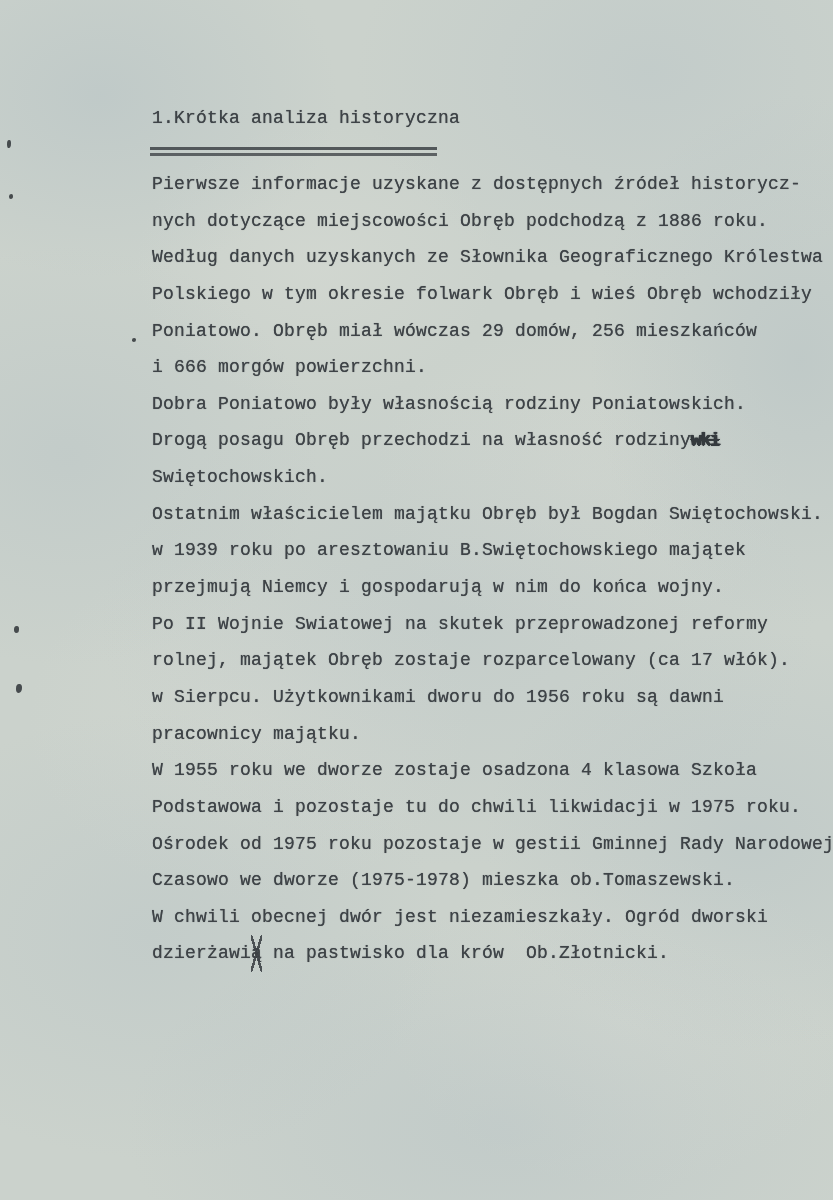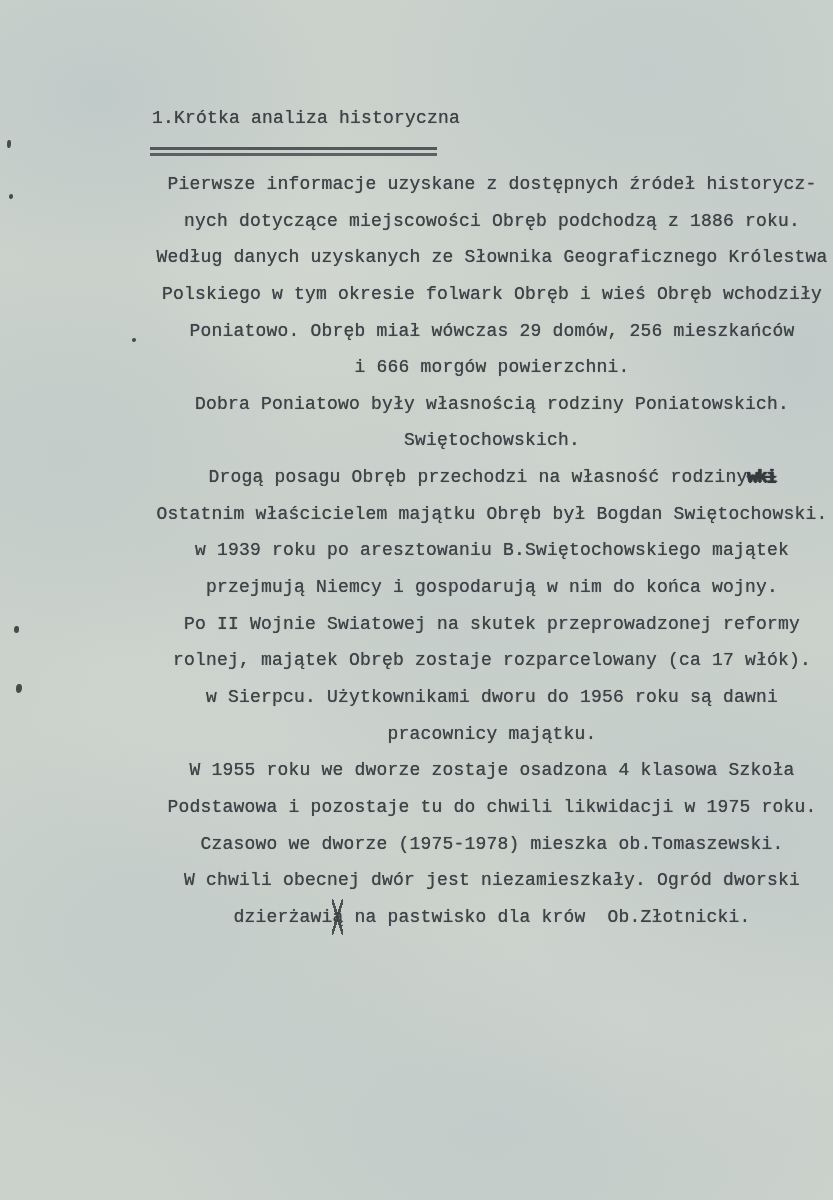--- a/index.html
+++ b/index.html
@@ -35,21 +35,21 @@
     font-size:18px;line-height:28px;letter-spacing:.2px;white-space:pre;
   }
   .title-underline{
     position:absolute;left:150px;top:147px;width:287px;height:9px;
     border-top:3px solid rgba(62,67,71,.85);
     border-bottom:3px solid rgba(62,67,71,.78);
     box-sizing:border-box;
   }
   .text-lines{
     position:absolute;left:152px;top:166px;width:680px;
-    font-size:18px;letter-spacing:.2px;text-align:center;
+    font-size:18px;letter-spacing:.2px;
   }
   .line{
     height:36.65px;line-height:36.65px;white-space:pre;
   }
   
   .overstruck{
     text-decoration:line-through;
     color:#353a3e;
     text-shadow:0 0 2px #353a3e,1px 0 #353a3e,-1px 0 #353a3e,0 1px #353a3e;
     letter-spacing:-1.5px;
@@ -73,31 +73,32 @@
   <div class="doc-title typewritten">1.Krótka analiza historyczna</div>
   <div class="title-underline"></div>
   <div class="text-lines typewritten">
       <div class="line"><span>Pierwsze informacje uzyskane z dostępnych źródeł historycz-</span></div>
       <div class="line"><span>nych dotyczące miejscowości Obręb podchodzą z 1886 roku.</span></div>
       <div class="line"><span>Według danych uzyskanych ze Słownika Geograficznego Królestwa</span></div>
       <div class="line"><span>Polskiego w tym okresie folwark Obręb i wieś Obręb wchodziły</span></div>
       <div class="line"><span>Poniatowo. Obręb miał wówczas 29 domów, 256 mieszkańców</span></div>
       <div class="line"><span>i 666 morgów powierzchni.</span></div>
       <div class="line"><span>Dobra Poniatowo były własnością rodziny Poniatowskich.</span></div>
+      <div class="line"><span>Drogą posagu Obręb przechodzi na własność rodziny</span><span class="overstruck">wki</span></div>
       <div class="line"><span>Swiętochowskich.</span></div>
-      <div class="line"><span>Drogą posagu Obręb przechodzi na własność rodziny</span><span class="overstruck">wki</span></div>
       <div class="line"><span>Ostatnim właścicielem majątku Obręb był Bogdan Swiętochowski.</span></div>
       <div class="line"><span>w 1939 roku po aresztowaniu B.Swiętochowskiego majątek</span></div>
       <div class="line"><span>przejmują Niemcy i gospodarują w nim do końca wojny.</span></div>
       <div class="line"><span>Po II Wojnie Swiatowej na skutek przeprowadzonej reformy</span></div>
       <div class="line"><span>rolnej, majątek Obręb zostaje rozparcelowany (ca 17 włók).</span></div>
       <div class="line"><span>w Sierpcu. Użytkownikami dworu do 1956 roku są dawni</span></div>
       <div class="line"><span>pracownicy majątku.</span></div>
       <div class="line"><span>W 1955 roku we dworze zostaje osadzona 4 klasowa Szkoła</span></div>
       <div class="line"><span>Podstawowa i pozostaje tu do chwili likwidacji w 1975 roku.</span></div>
+      <div class="line"><span>Ośrodek od 1975 roku pozostaje w gestii Gminnej Rady Narodowej</span></div>
       <div class="line"><span>Czasowo we dworze (1975-1978) mieszka ob.Tomaszewski.</span></div>
       <div class="line"><span>W chwili obecnej dwór jest niezamieszkały. Ogród dworski</span></div>
       <div class="line"><span>dzierżawi</span><span class="struck-x">ą</span><span> na pastwisko dla krów  Ob.Złotnicki.</span></div>
     </div>
 <div class="ink-mark" style="left: 7px; top: 140px; width: 4px; height: 8px;"></div>
     <div class="ink-mark" style="left: 9px; top: 194px; width: 4px; height: 5px;"></div>
     <div class="ink-mark" style="left: 14px; top: 626px; width: 5px; height: 7px;"></div>
     <div class="ink-mark" style="left: 16px; top: 684px; width: 6px; height: 9px;"></div>
     <div class="ink-mark" style="left: 132px; top: 338px; width: 4px; height: 4px;"></div>
   </div>

